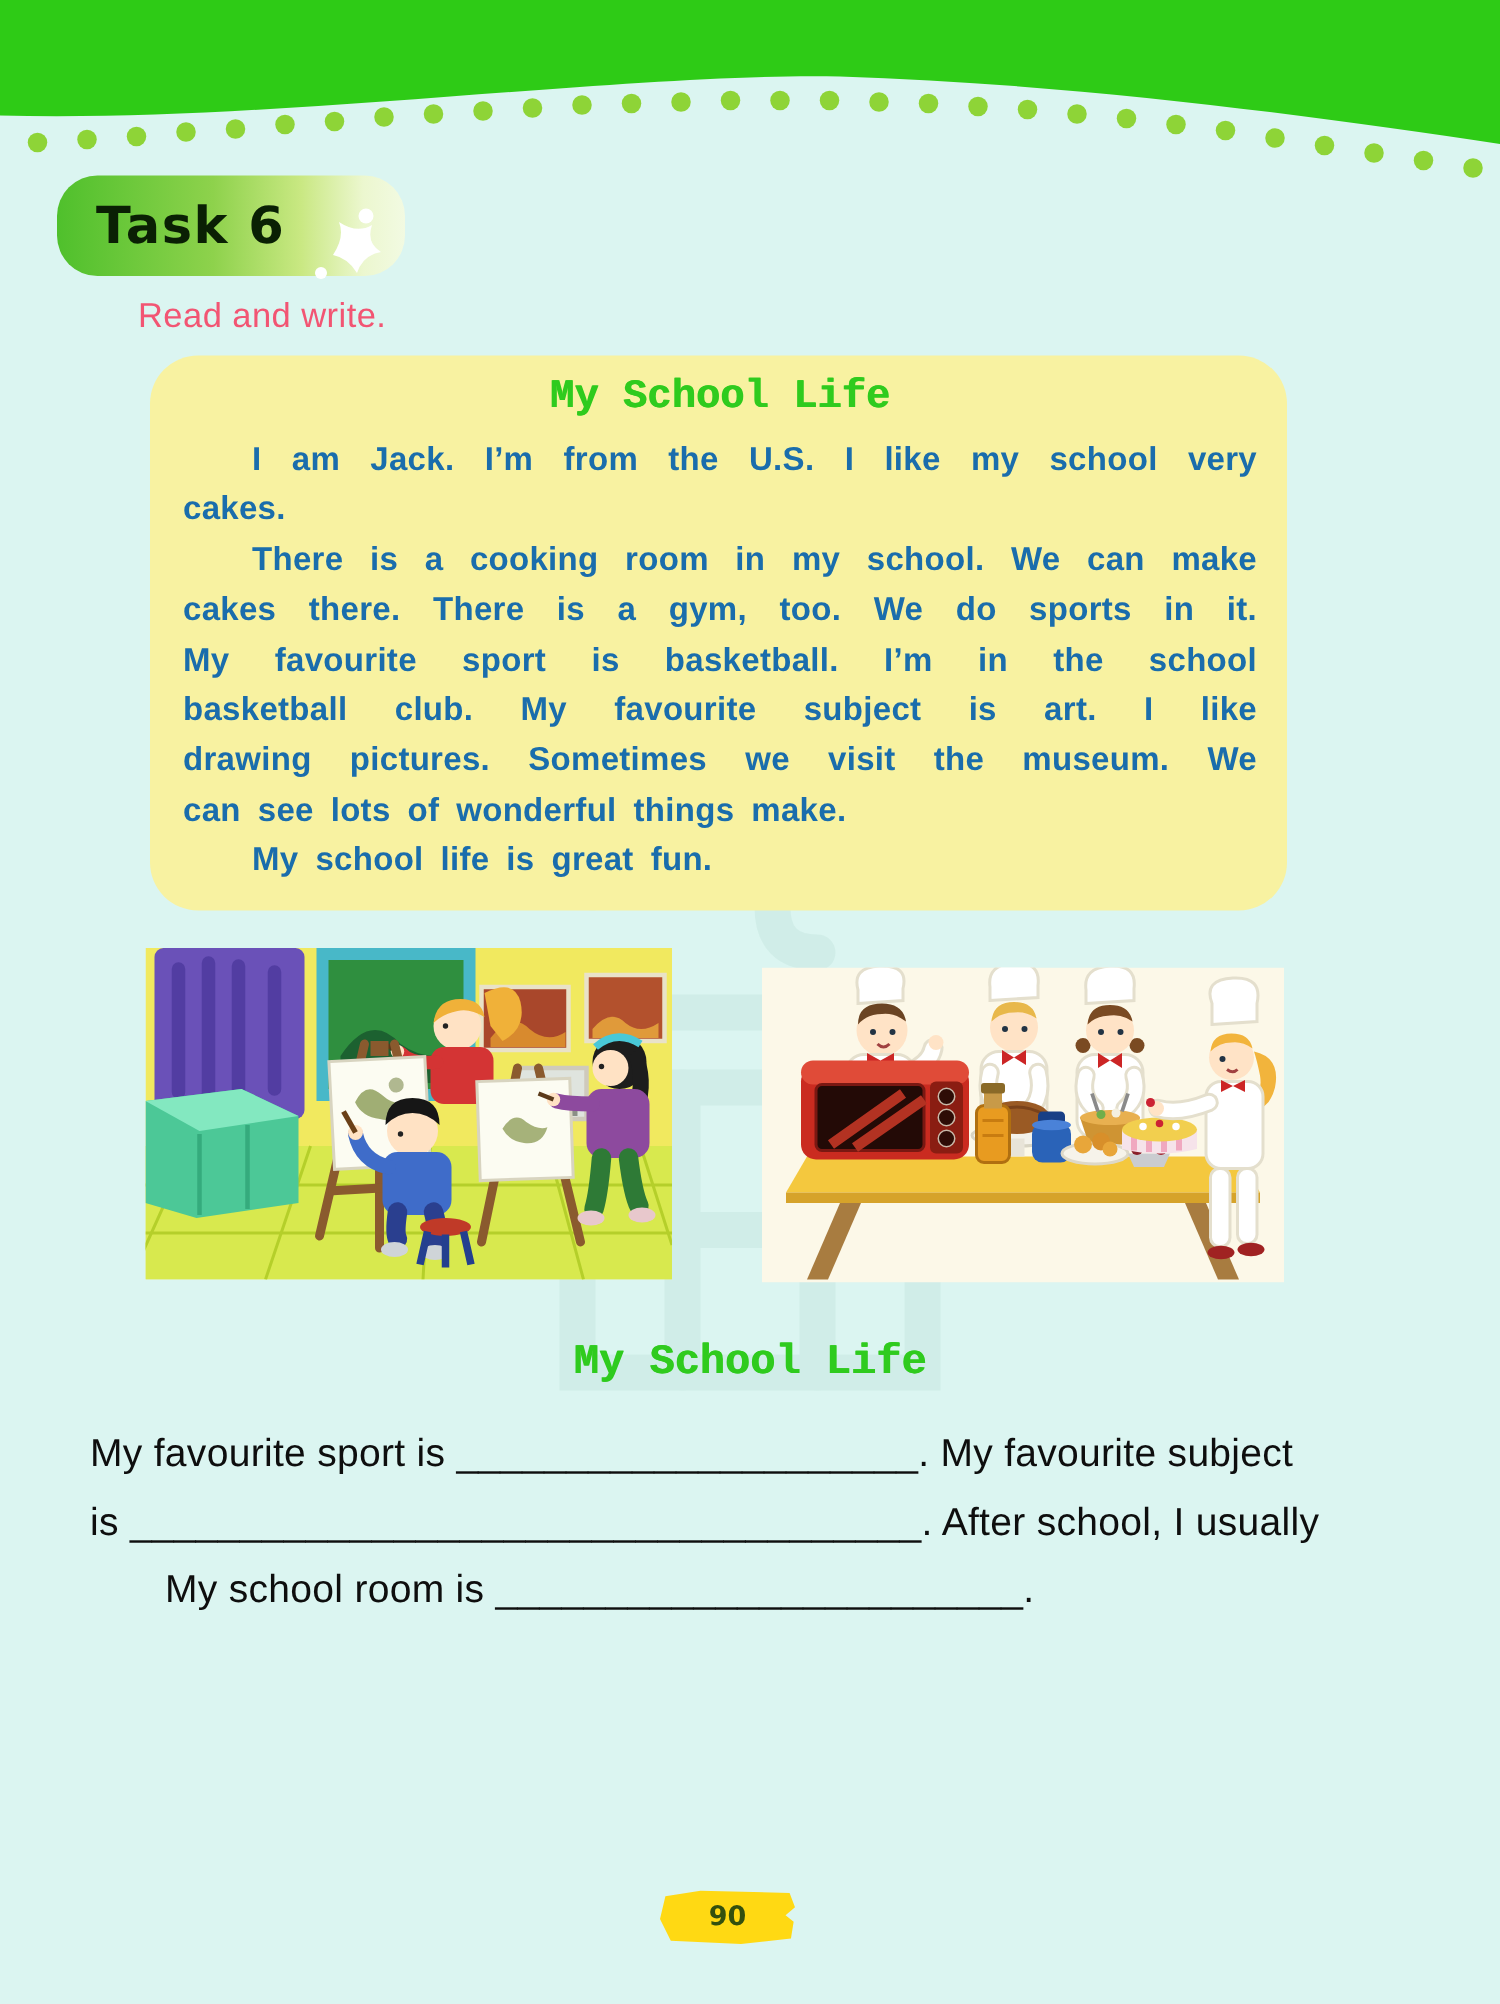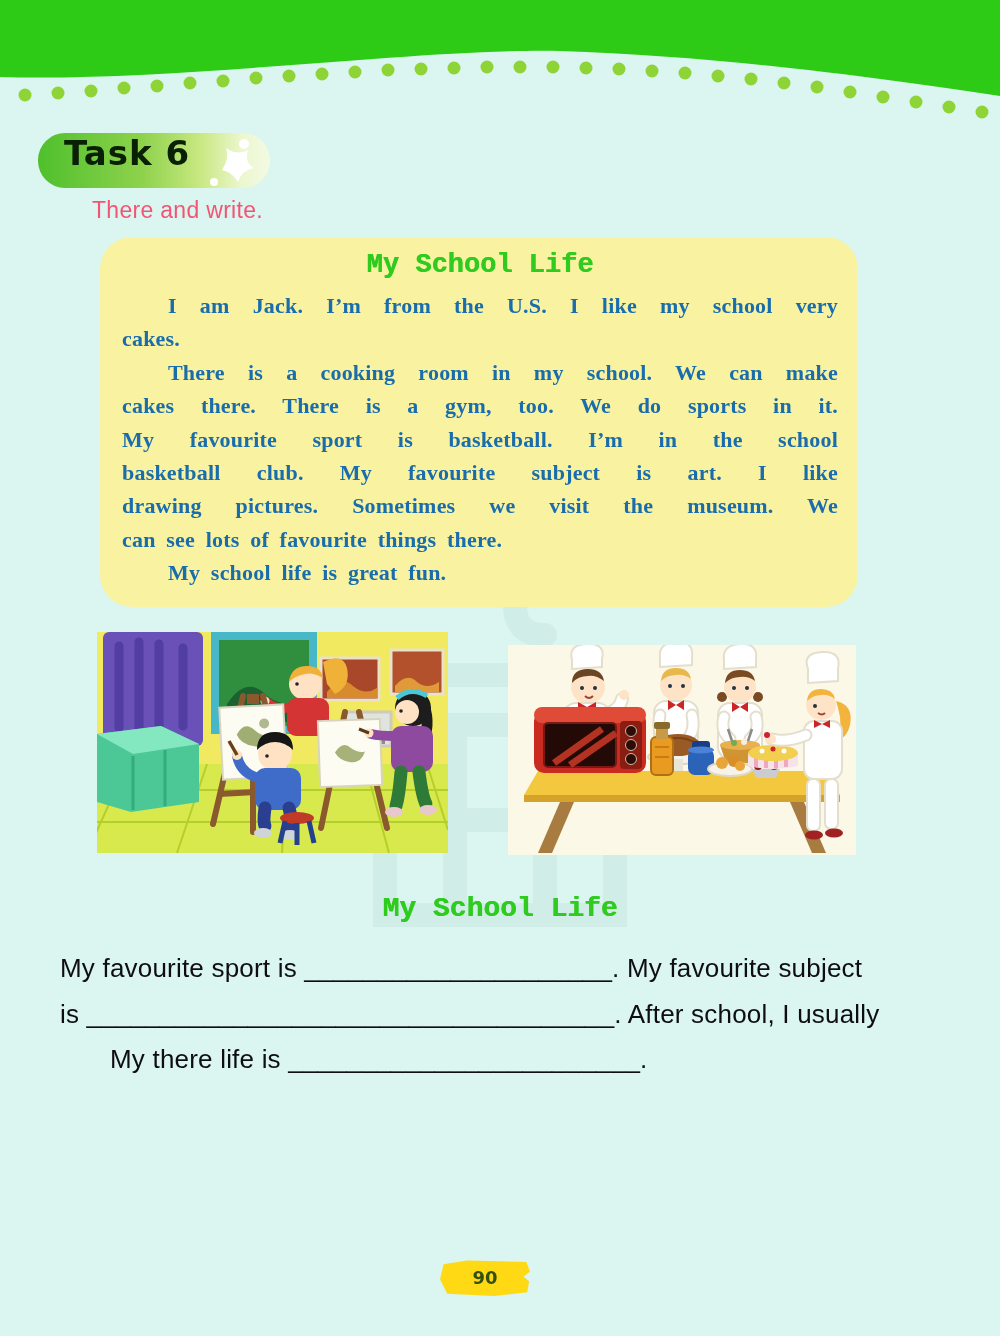--- a/index.html
+++ b/index.html
@@ -3,43 +3,43 @@
 <meta charset="utf-8">
 <style>
   html,body{margin:0;padding:0;}
   .page{
     position:relative;width:1000px;height:1336px;overflow:hidden;
     background:#dbf5f1;
     font-family:"Liberation Sans", sans-serif;
   }
   .hdr-svg{position:absolute;left:0;top:0;width:1000px;height:200px;}
   .task-pill{
-    position:absolute;left:38px;top:133px;width:232px;height:55px;
+    position:absolute;left:38px;top:117px;width:232px;height:67px;
     border-radius:27px;
     background:linear-gradient(90deg,#4fc02c 0%,#8ed24c 45%,#c9e882 70%,#ecf7cf 88%,#f2fae2 100%);
-    display:flex;align-items:flex-start;padding-left:26px;box-sizing:border-box;
+    display:flex;align-items:center;padding-left:26px;box-sizing:border-box;
   }
   .task-pill span{
     font-family:"DejaVu Sans", sans-serif;font-weight:800;font-size:34px;color:#0a2004;letter-spacing:1px;
   }
   .sparkle{position:absolute;left:200px;top:130px;width:56px;height:62px;}
   .instruction{
     position:absolute;left:92px;top:197px;font-size:23px;color:#f25573;letter-spacing:.3px;
   }
   .passage-box{
     position:absolute;left:100px;top:237px;width:758px;height:370px;
     background:#f8f2a1;border-radius:32px;box-sizing:border-box;padding:13px 20px 0 22px;
   }
   .passage-title,.writing-title{
     font-family:Liberation Mono, monospace;font-weight:800;color:#2fcb1e;
     text-align:center;font-size:27px;margin:0;text-shadow:.5px 0 0 currentColor;
   }
   .passage-text{margin-top:9px;}
   .pline{
-    font-family:Liberation Serif, serif;font-weight:700;color:#1a6dac;
+    font-family:Liberation Sans, sans-serif;font-weight:700;color:#1a6dac;
     font-size:22px;line-height:33.4px;word-spacing:5px;letter-spacing:.2px;white-space:normal;
   }
   .pline.j{text-align:justify;text-align-last:justify;}
   .pline.ind{text-indent:46px;}
   .illus{position:absolute;}
   .writing-title{position:absolute;left:0;top:893px;width:100%;font-size:28px;}
   .writing-lines{position:absolute;left:60px;top:946px;width:880px;}
   .wline{font-size:26px;color:#0e0e0e;line-height:45.5px;letter-spacing:.2px;}
   .wline.ind{text-indent:50px;}
   .page-badge{
@@ -103,33 +103,33 @@
 
   <div class="task-pill">
     <span>Task 6</span>
   </div>
   <svg class="sparkle" viewBox="0 0 56 62">
     <path d="M22,40 q8,-12 4,-22 q12,8 22,2 q-4,12 6,18 q-12,2 -16,14 q-6,-10 -16,-12 z" fill="#ffffff"></path>
     <circle cx="44" cy="14" r="5" fill="#ffffff"></circle>
     <circle cx="14" cy="52" r="4" fill="#ffffff"></circle>
   </svg>
 
-  <div class="instruction">There and write.</div>
+  <div class="instruction">Read and write.</div>
 
   <section class="passage-box">
     <h2 class="passage-title">My School Life</h2>
     <div class="passage-text">
       <div class="pline j ind">I am Jack. I’m from the U.S. I like my school very</div>
       <div class="pline">cakes.</div>
       <div class="pline j ind">There is a cooking room in my school. We can make</div>
       <div class="pline j">cakes there. There is a gym, too. We do sports in it.</div>
       <div class="pline j">My favourite sport is basketball. I’m in the school</div>
       <div class="pline j">basketball club. My favourite subject is art. I like</div>
       <div class="pline j">drawing pictures. Sometimes we visit the museum. We</div>
-      <div class="pline">can see lots of favourite things there.</div>
+      <div class="pline">can see lots of wonderful things make.</div>
       <div class="pline ind">My school life is great fun.</div>
     </div>
   </section>
 
   <svg class="illus" style="left:97px;top:632px;width:351px;height:221px" viewBox="0 0 351 221">
     <rect width="351" height="221" fill="#f1e95f"></rect>
     <path d="M0,132 H351 V221 H0 Z" fill="#d8e94e"></path>
     <g stroke="#b5cf2a" stroke-width="2">
       <path d="M0,158 H351 M0,190 H351" fill="none"></path>
       <path d="M30,132 L-10,221 M110,132 L80,221 M190,132 L185,221 M268,132 L292,221 M330,132 L351,198" fill="none"></path>
@@ -331,20 +331,20 @@
       <rect x="317" y="134" width="13" height="50" rx="6" fill="#ffffff" stroke="#e4dfcd" stroke-width="2"></rect>
       <ellipse cx="306" cy="190" rx="9" ry="4.5" fill="#a02222"></ellipse>
       <ellipse cx="326" cy="188" rx="9" ry="4.5" fill="#a02222"></ellipse>
     </g>
   </svg>
 
   <h2 class="writing-title">My School Life</h2>
   <section class="writing-lines">
     <div class="wline">My favourite sport is _____________________. My favourite subject</div>
     <div class="wline">is ____________________________________. After school, I usually</div>
-    <div class="wline ind">My there life is ________________________.</div>
+    <div class="wline ind">My school room is ________________________.</div>
   </section>
 
   <div class="page-badge">
     <span>90</span>
   </div>
 
 </div>
 
 </body></html>

